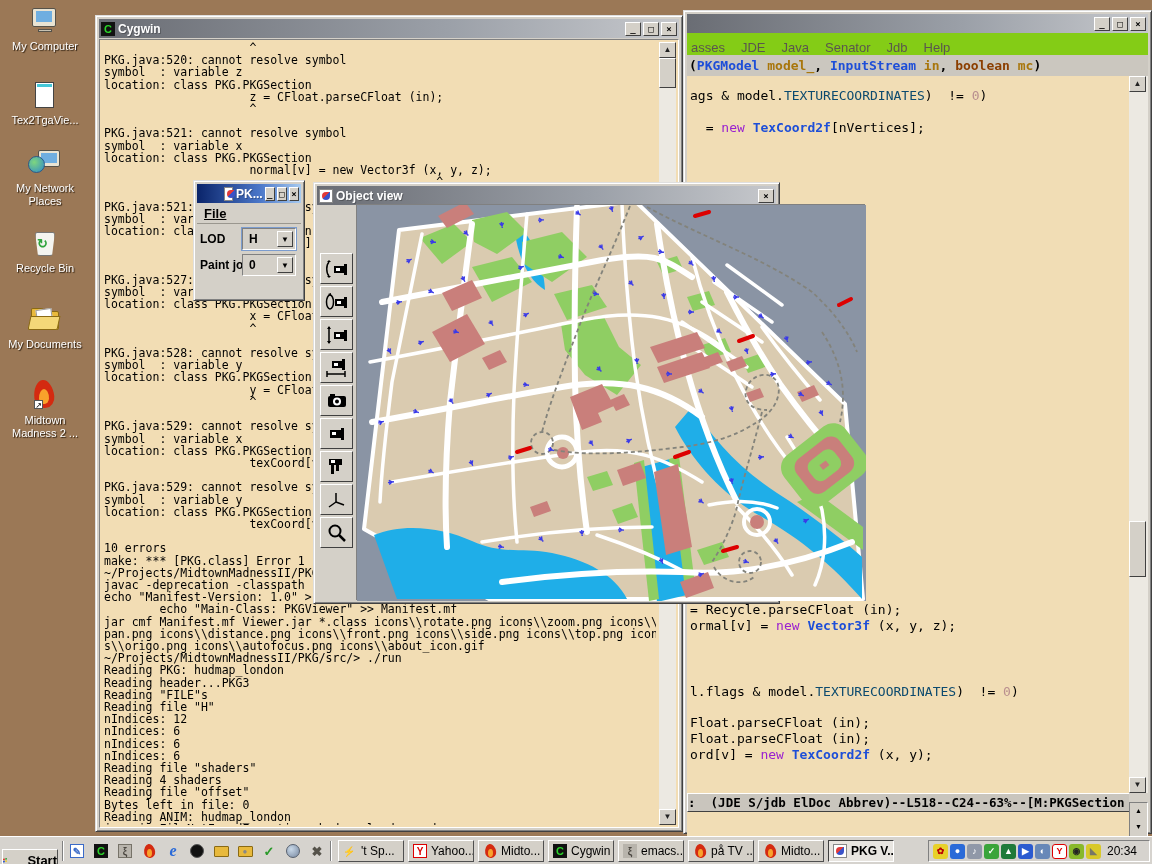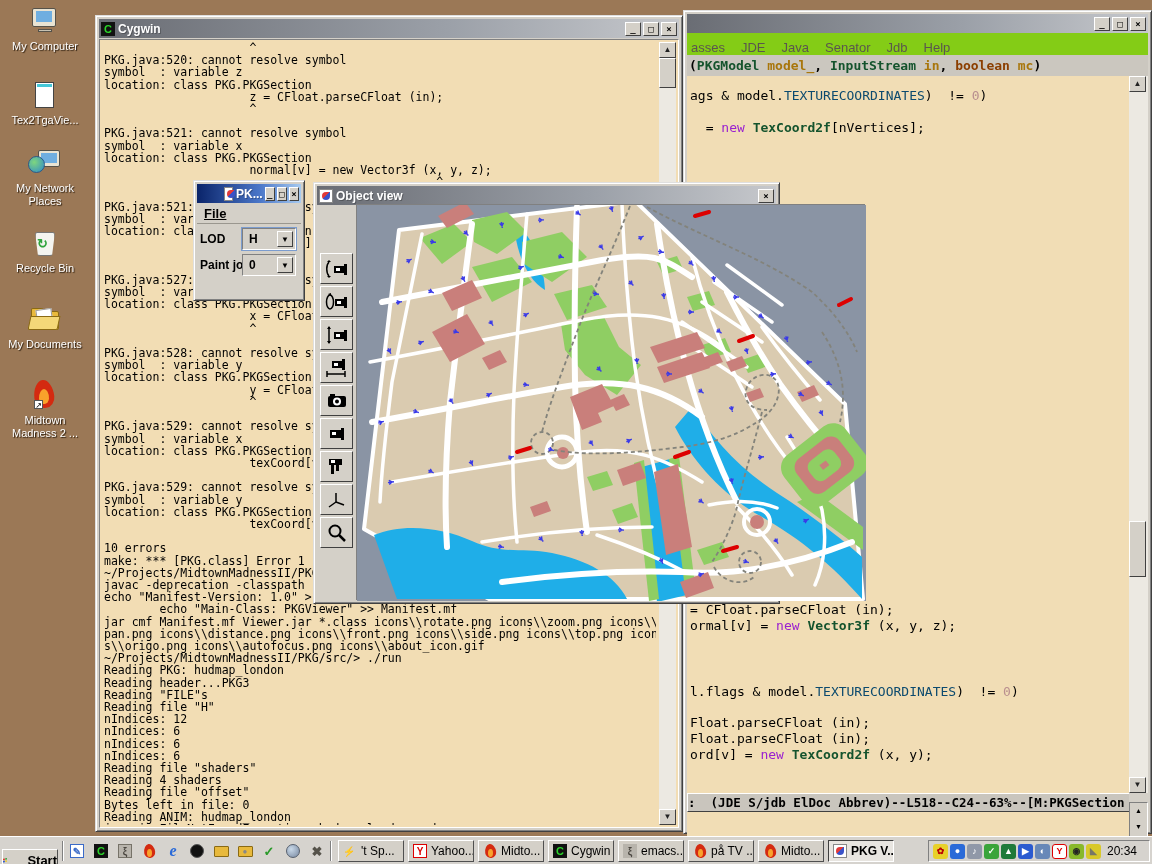--- a/index.html
+++ b/index.html
@@ -47,21 +47,21 @@
   #emacs-menubar{position:absolute;left:3px;right:3px;top:22px;height:22px;background:#84cc16;
     display:flex;align-items:flex-end;font-size:13px;color:#5A564E;padding-left:4px;}
   #emacs-menubar span{margin-right:16px;}
   #emacs-header{position:absolute;left:3px;right:3px;top:44px;height:21px;background:#CBC7BF;
     font-family:"DejaVu Sans Mono",monospace;font-size:13px;font-weight:bold;
     line-height:21px;white-space:pre;overflow:hidden;padding-left:2px;}
   #emacs-buffer{position:absolute;left:3px;right:22px;top:65px;height:717px;
     background:#F1DDB5;overflow:hidden;}
   .code-line{position:absolute;left:3px;white-space:pre;
     font-family:"DejaVu Sans Mono",monospace;font-size:13px;}
-  .tk-d{color:#000}.tk-t{color:#14532d;font-weight:bold}.tk-v{color:#A8760B;font-weight:bold}
+  .tk-d{color:#000}.tk-t{color:#1d4ed8;font-weight:bold}.tk-v{color:#A8760B;font-weight:bold}
   .tk-k{color:#9A20D0}.tk-m{color:#8B3E00;font-weight:bold}.tk-c{color:#0c4a6e}.tk-n{color:#B98F8F}
   #emacs-modeline{position:absolute;left:3px;right:22px;top:782px;height:19px;background:#C9C5BD;
     border-top:1px solid #fff;border-left:1px solid #fff;border-bottom:1px solid #404040;
     font-family:"DejaVu Sans Mono",monospace;font-size:12.5px;font-weight:bold;color:#000;
     line-height:18px;white-space:pre;overflow:hidden;}
   #emacs-mini{position:absolute;left:3px;right:22px;top:801px;height:26px;background:#F1DDB5;}
   #emacs-scroll{position:absolute;right:3px;top:65px;width:19px;height:717px;background:#ECE9E2;}
 
   
   #pk-menubar{position:absolute;left:3px;right:3px;top:22px;height:21px;background:#D4D0C8;
@@ -197,21 +197,21 @@
   <div id="emacs-header"><span class="tk-d">(</span><span class="tk-t">PKGModel</span><span class="tk-d"> </span><span class="tk-v">model_</span><span class="tk-d">, </span><span class="tk-t">InputStream</span><span class="tk-d"> </span><span class="tk-v">in</span><span class="tk-d">, </span><span class="tk-m">boolean</span><span class="tk-d"> </span><span class="tk-v">mc</span><span class="tk-d">)</span></div>
   <div id="emacs-buffer">
       <div class="code-line" style="top: 12px;"><span class="tk-d">ags &amp; model.</span><span class="tk-c">TEXTURECOORDINATES</span><span class="tk-d">)  != </span><span class="tk-n">0</span><span class="tk-d">)</span></div>
       <div class="code-line" style="top: 44px;"><span class="tk-d">  = </span><span class="tk-k">new</span><span class="tk-d"> </span><span class="tk-t">TexCoord2f</span><span class="tk-d">[nVertices];</span></div>
       <div class="code-line" style="top: 189px;"><span class="tk-c">ATES</span><span class="tk-d">)  != </span><span class="tk-n">0</span><span class="tk-d">)</span></div>
       <div class="code-line" style="top: 272px;"><span class="tk-d">(x, y, z);</span></div>
       <div class="code-line" style="top: 318px;"><span class="tk-d">  != </span><span class="tk-n">0</span><span class="tk-d">)</span></div>
       <div class="code-line" style="top: 430px;"><span class="tk-d">(</span><span class="tk-n">1</span><span class="tk-d">, </span><span class="tk-n">0</span><span class="tk-d">, </span><span class="tk-n">0</span><span class="tk-d">);</span></div>
       <div class="code-line" style="top: 497px;"><span class="tk-d">n);</span></div>
       <div class="code-line" style="top: 513px;"><span class="tk-d">n);</span></div>
-      <div class="code-line" style="top: 526px;"><span class="tk-d">= CFloat.parseCFloat (in);</span></div>
+      <div class="code-line" style="top: 526px;"><span class="tk-d">= Recycle.parseCFloat (in);</span></div>
       <div class="code-line" style="top: 542px;"><span class="tk-d">ormal[v] = </span><span class="tk-k">new</span><span class="tk-d"> </span><span class="tk-t">Vector3f</span><span class="tk-d"> (x, y, z);</span></div>
       <div class="code-line" style="top: 608px;"><span class="tk-d">l.flags &amp; model.</span><span class="tk-c">TEXTURECOORDINATES</span><span class="tk-d">)  != </span><span class="tk-n">0</span><span class="tk-d">)</span></div>
       <div class="code-line" style="top: 639px;"><span class="tk-d">Float.parseCFloat (in);</span></div>
       <div class="code-line" style="top: 655px;"><span class="tk-d">Float.parseCFloat (in);</span></div>
       <div class="code-line" style="top: 671px;"><span class="tk-d">ord[v] = </span><span class="tk-k">new</span><span class="tk-d"> </span><span class="tk-t">TexCoord2f</span><span class="tk-d"> (x, y);</span></div>
     </div>
   <div id="emacs-modeline">:  (JDE S/jdb ElDoc Abbrev)--L518--C24--63%--[M:PKGSection</div>
   <div id="emacs-mini"></div>
   <div id="emacs-scroll">
     <div class="scr-btn" style="top:0">▲</div>

